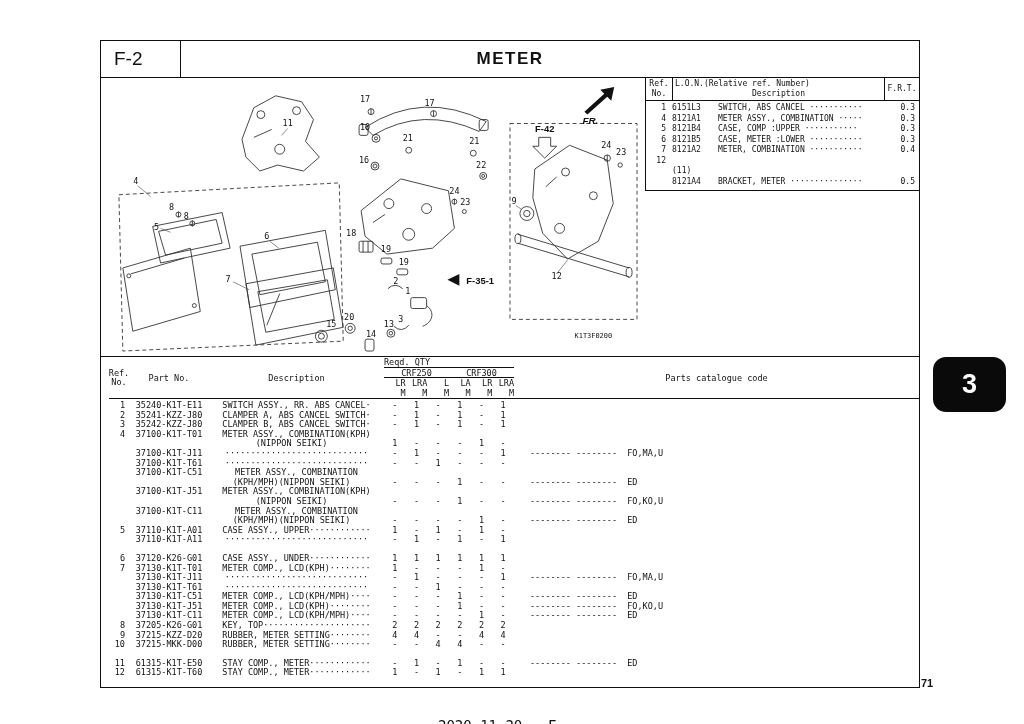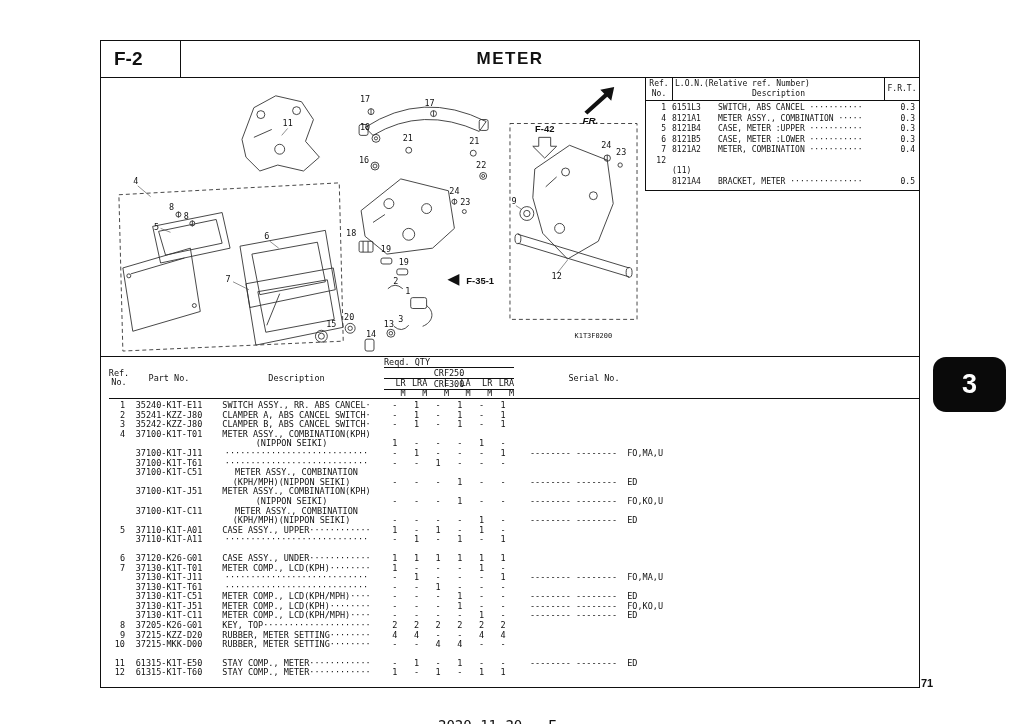--- a/index.html
+++ b/index.html
@@ -6,21 +6,21 @@
   body{width:1024px;height:724px;overflow:hidden;}
   .page{position:relative;width:1024px;height:724px;background:#fff;color:#111;
         font-family:"DejaVu Sans Mono",monospace;}
   
   .frame{position:absolute;left:100px;top:40px;width:820px;height:648px;
          border:1.6px solid #0f0f0f;box-sizing:border-box;}
   
   .hdr{position:relative;height:36px;border-bottom:1.6px solid #0f0f0f;}
   .hdr-code{position:absolute;left:0;top:0;bottom:0;width:80px;border-right:1.6px solid #0f0f0f;
             display:flex;align-items:center;padding-left:13px;box-sizing:border-box;
-            font-family:"Liberation Sans",sans-serif;font-weight:bold;font-size:19px;}
+            font-family:"Liberation Sans",sans-serif;font-weight:normal;font-size:19px;}
   .hdr-title{position:absolute;left:0;right:0;top:0;bottom:0;display:flex;align-items:center;justify-content:center;
              font-family:"Liberation Sans",sans-serif;font-weight:bold;font-size:17px;letter-spacing:1.5px;}
   
   .diagram{position:absolute;left:4px;top:37px;width:536px;height:277px;}
   .diagram path,.diagram rect,.diagram circle,.diagram line,.diagram ellipse{stroke:#333;stroke-width:.9;fill:none;}
   .diagram .dash{stroke-dasharray:4 3;stroke-width:.9;}
   .diagram .fill{fill:#111;stroke:none;}
   .diagram .wm{stroke:none;}
   .diagram .ld{stroke:#444;stroke-width:.6;}
   .co{font-family:"DejaVu Sans Mono",monospace;font-size:8.5px;fill:#111;text-anchor:middle;stroke:none;}
@@ -49,21 +49,21 @@
   .pt-head{display:flex;height:41px;border-bottom:1px solid #0f0f0f;}
   .pt-head>span{display:flex;align-items:center;justify-content:center;}
   .h-ref{flex-direction:column;line-height:9px;}
   .c-ref{width:20px;}
   .c-part{width:80px;}
   .c-desc{width:175px;}
   .c-qty{width:130px;}
   .c-serial{flex:1;padding-left:16px;box-sizing:border-box;}
   .pt-head .c-qty{display:flex;flex-direction:column;align-items:stretch;}
   .q-top{height:10px;line-height:10px;text-align:left;border-bottom:.8px solid #0f0f0f;}
-  .q-models{height:10px;line-height:10px;display:flex;flex-direction:column;}
+  .q-models{height:10px;line-height:10px;display:flex;}
   .q-models span{flex:1;text-align:center;border-bottom:.8px solid #0f0f0f;}
   .q-cols,.q-m{height:10px;line-height:10px;display:flex;}
   .q-cols span,.q-m span{flex:1;text-align:right;}
   .h-serial{flex:none;width:160px;padding-left:0;}
   .h-code{flex:1;}
   .pt-body{padding-top:2px;}
   .pt-line{display:flex;height:9.6px;line-height:9.6px;white-space:pre;}
   .pt-line .c-ref{text-align:right;padding-right:4px;box-sizing:border-box;display:block;}
   .pt-line .c-part,.pt-line .c-desc{display:block;text-align:center;}
   .pt-line .c-qty{display:flex;}
@@ -241,21 +241,21 @@
             <span>L.O.N.</span>
             <span class="rh-rel">(Relative ref. Number)</span>
           </span>
           <span class="rh-desc">Description</span>
         </span>
         <span class="rh-frt">F.R.T.</span>
       </div>
       <div class="ref-body">
           <div class="ref-row"><span class="rr-ref">1</span><span class="rr-lon">6151L3</span><span class="rr-desc">SWITCH, ABS CANCEL ···········</span><span class="rr-frt">0.3</span></div>
           <div class="ref-row"><span class="rr-ref">4</span><span class="rr-lon">8121A1</span><span class="rr-desc">METER ASSY., COMBINATION ·····</span><span class="rr-frt">0.3</span></div>
-          <div class="ref-row"><span class="rr-ref">5</span><span class="rr-lon">8121B4</span><span class="rr-desc">CASE, METER :UPPER ···········</span><span class="rr-frt">0.3</span></div>
+          <div class="ref-row"><span class="rr-ref">5</span><span class="rr-lon">8121B4</span><span class="rr-desc">CASE, COMP :UPPER ···········</span><span class="rr-frt">0.3</span></div>
           <div class="ref-row"><span class="rr-ref">6</span><span class="rr-lon">8121B5</span><span class="rr-desc">CASE, METER :LOWER ···········</span><span class="rr-frt">0.3</span></div>
           <div class="ref-row"><span class="rr-ref">7</span><span class="rr-lon">8121A2</span><span class="rr-desc">METER, COMBINATION ···········</span><span class="rr-frt">0.4</span></div>
           <div class="ref-row"><span class="rr-ref">12</span><span class="rr-lon"></span><span class="rr-desc"></span><span class="rr-frt"></span></div>
           <div class="ref-row"><span class="rr-ref"></span><span class="rr-lon">(11)</span><span class="rr-desc"></span><span class="rr-frt"></span></div>
           <div class="ref-row"><span class="rr-ref"></span><span class="rr-lon">8121A4</span><span class="rr-desc">BRACKET, METER ···············</span><span class="rr-frt">0.5</span></div>
         </div>
     </div>
 
     <div class="pt">
       <div class="pt-head">
@@ -281,21 +281,21 @@
           </span>
           <span class="q-m">
             <span>M</span>
             <span>M</span>
             <span>M</span>
             <span>M</span>
             <span>M</span>
             <span>M</span>
           </span>
         </span>
-        <span class="c-serial h-serial">Serial No.</span>
+        <span class="h-code">Parts catalogue code</span>
       </div>
       <div class="pt-body">
           <div class="pt-line"><span class="c-ref">1</span><span class="c-part">35240-K1T-E11</span><span class="c-desc">SWITCH ASSY., RR. ABS CANCEL·</span><div class="c-qty"><span class="q">-</span><span class="q">1</span><span class="q">-</span><span class="q">1</span><span class="q">-</span><span class="q">1</span></div><span class="c-serial"></span></div>
           <div class="pt-line"><span class="c-ref">2</span><span class="c-part">35241-KZZ-J80</span><span class="c-desc">CLAMPER A, ABS CANCEL SWITCH·</span><div class="c-qty"><span class="q">-</span><span class="q">1</span><span class="q">-</span><span class="q">1</span><span class="q">-</span><span class="q">1</span></div><span class="c-serial"></span></div>
           <div class="pt-line"><span class="c-ref">3</span><span class="c-part">35242-KZZ-J80</span><span class="c-desc">CLAMPER B, ABS CANCEL SWITCH·</span><div class="c-qty"><span class="q">-</span><span class="q">1</span><span class="q">-</span><span class="q">1</span><span class="q">-</span><span class="q">1</span></div><span class="c-serial"></span></div>
           <div class="pt-line"><span class="c-ref">4</span><span class="c-part">37100-K1T-T01</span><span class="c-desc">METER ASSY., COMBINATION(KPH)</span><div class="c-qty"><span class="q"></span><span class="q"></span><span class="q"></span><span class="q"></span><span class="q"></span><span class="q"></span></div><span class="c-serial"></span></div>
           <div class="pt-line"><span class="c-ref"></span><span class="c-part"></span><span class="c-desc c-desc-cont">(NIPPON SEIKI)</span><div class="c-qty"><span class="q">1</span><span class="q">-</span><span class="q">-</span><span class="q">-</span><span class="q">1</span><span class="q">-</span></div><span class="c-serial"></span></div>
           <div class="pt-line"><span class="c-ref"></span><span class="c-part">37100-K1T-J11</span><span class="c-desc">····························</span><div class="c-qty"><span class="q">-</span><span class="q">1</span><span class="q">-</span><span class="q">-</span><span class="q">-</span><span class="q">1</span></div><span class="c-serial">-------- --------  FO,MA,U</span></div>
           <div class="pt-line"><span class="c-ref"></span><span class="c-part">37100-K1T-T61</span><span class="c-desc">····························</span><div class="c-qty"><span class="q">-</span><span class="q">-</span><span class="q">1</span><span class="q">-</span><span class="q">-</span><span class="q">-</span></div><span class="c-serial"></span></div>
           <div class="pt-line"><span class="c-ref"></span><span class="c-part">37100-K1T-C51</span><span class="c-desc">METER ASSY., COMBINATION</span><div class="c-qty"><span class="q"></span><span class="q"></span><span class="q"></span><span class="q"></span><span class="q"></span><span class="q"></span></div><span class="c-serial"></span></div>

